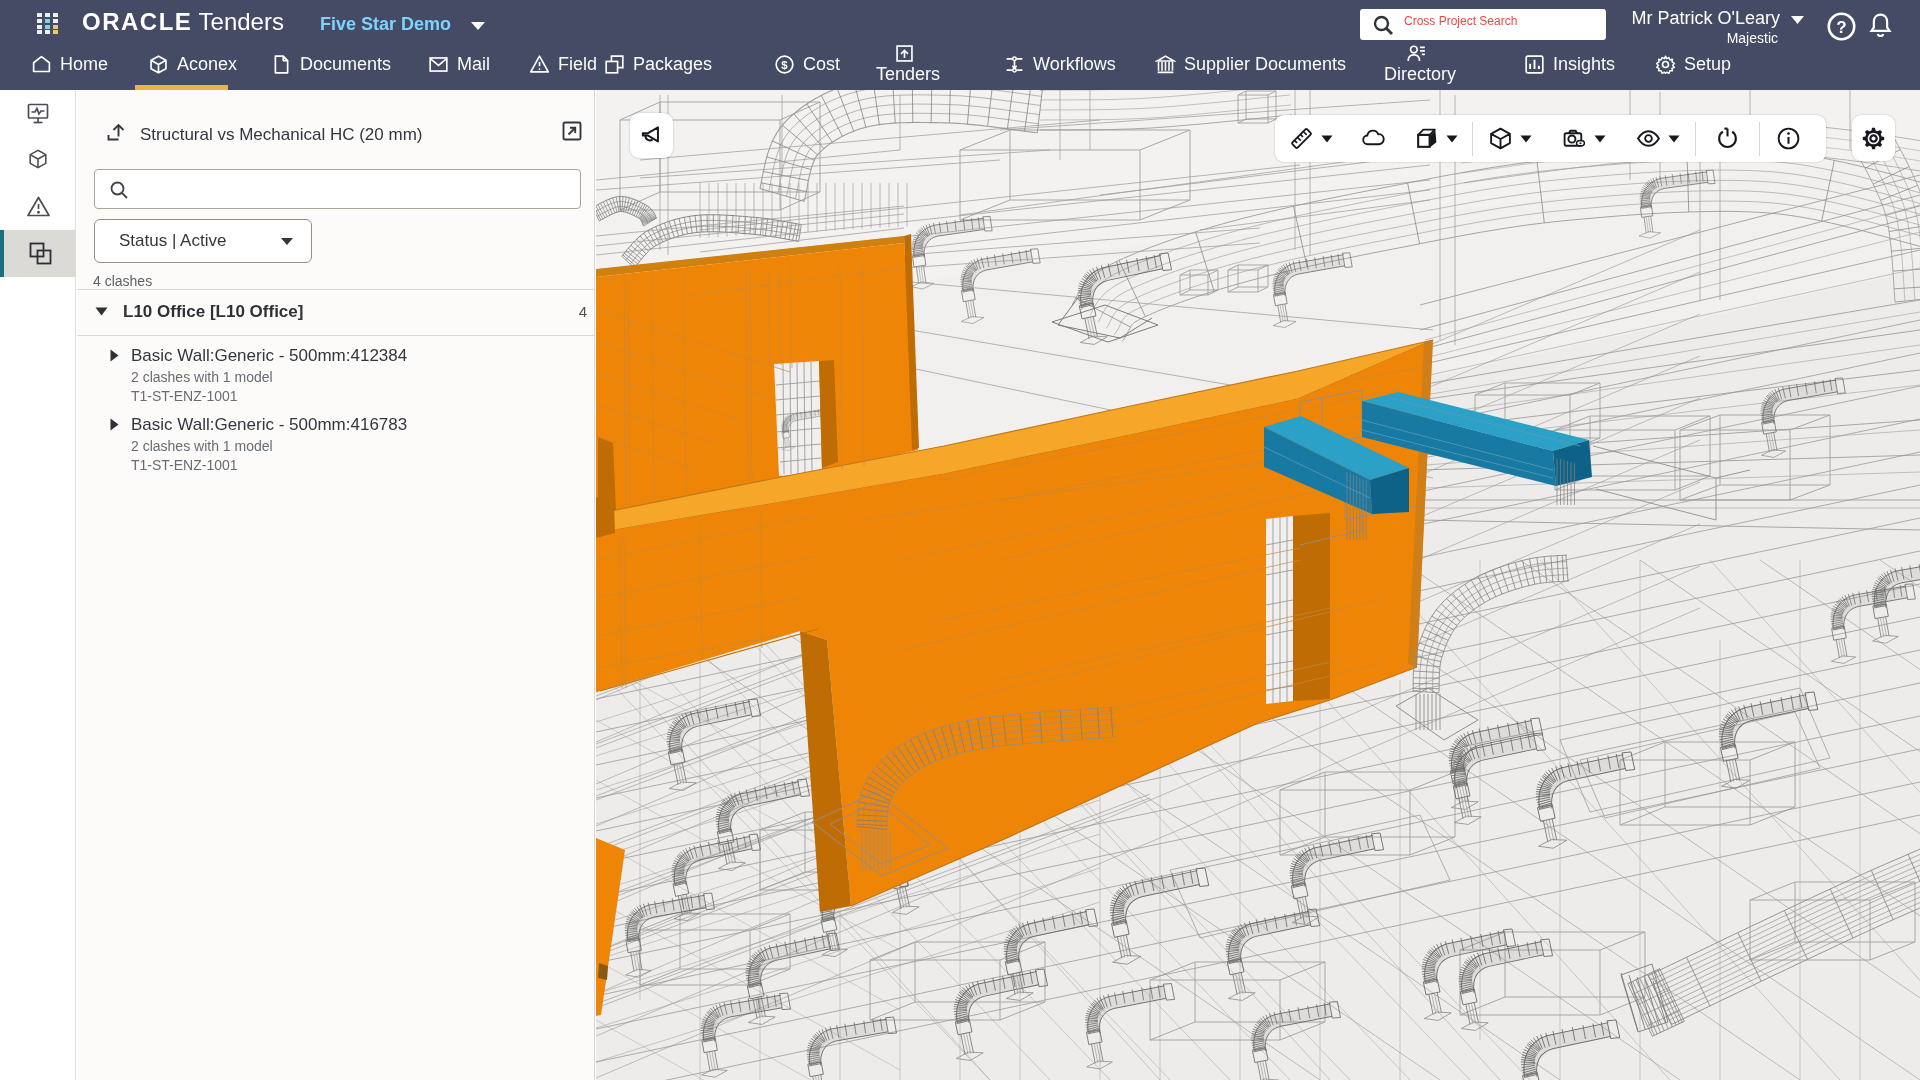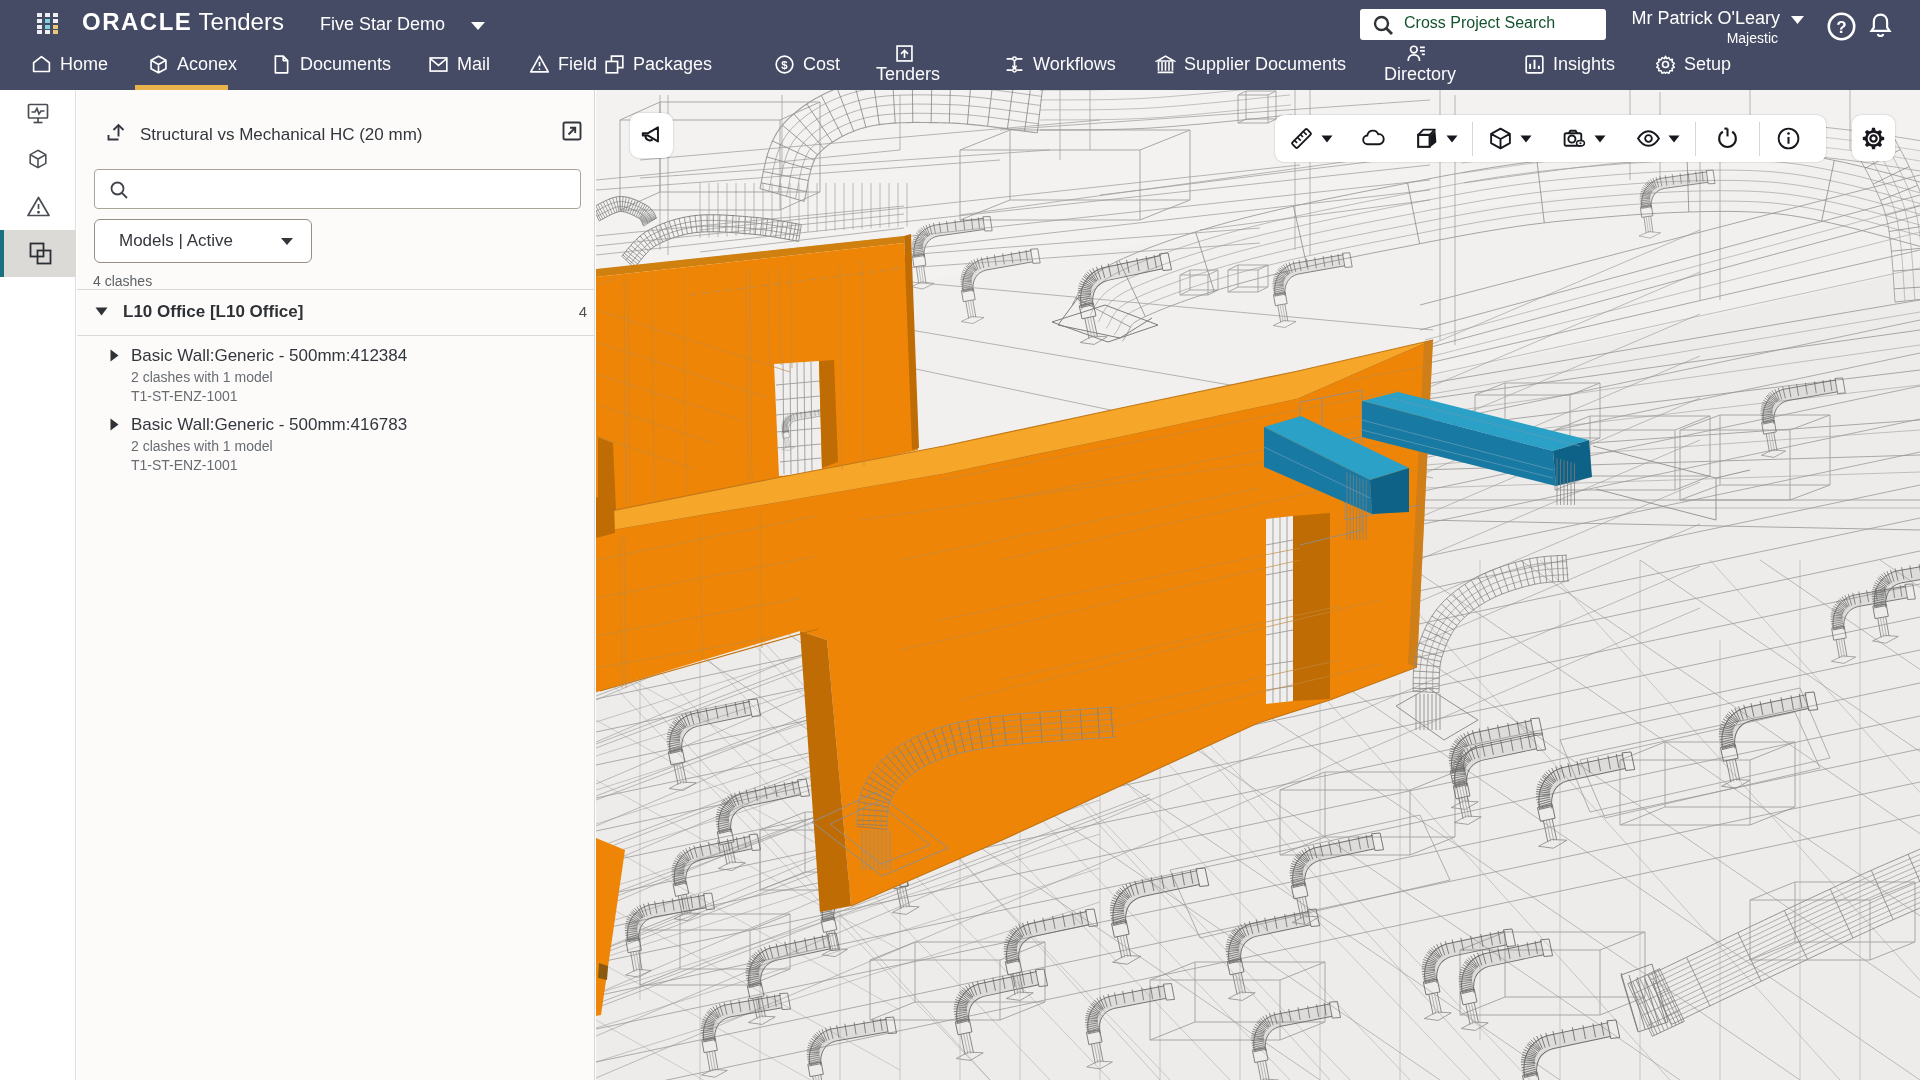--- a/index.html
+++ b/index.html
@@ -1,28 +1,28 @@
 <!DOCTYPE html>
 <html><head>
 <meta charset="utf-8">
 <style>
 * { margin:0; padding:0; box-sizing:border-box; }
 html,body { width:1920px; height:1080px; overflow:hidden; font-family:"Liberation Sans", sans-serif; }
 #topbar { position:absolute; left:0; top:0; width:1920px; height:90px; background:#454b64; }
 #waffle { position:absolute; left:37px; top:13px; }
 #brand { position:absolute; left:82px; top:8px; color:#fff; font-size:24px; }
 #brand b { font-weight:bold; letter-spacing:1.5px; }
-#projsel { position:absolute; left:320px; top:14px; color:#ffffff; font-size:18px; }
+#projsel { position:absolute; left:320px; top:14px; color:#7dd3fc; font-size:18px;font-weight:bold; }
 #projcaret { position:absolute; left:470px; top:21px; }
 #nav { position:absolute; left:0; top:43px; width:1920px; height:42px; }
 .navitem { position:absolute; top:0; height:42px; display:flex; align-items:center; color:#fbfbfc; font-size:18px; }
 .navitem svg { margin-right:8px; }
 #modelline { position:absolute; left:135px; top:85px; width:93px; height:5px; background:#e9b44d; }
 #searchbox { position:absolute; left:1360px; top:9px; width:246px; height:31px; background:#fff; border-radius:3px; }
-#searchbox .ph { position:absolute; left:44px; top:5px; color:#14532d; font-size:16px; }
+#searchbox .ph { position:absolute; left:44px; top:5px; color:#ef4444; font-size:12px; }
 #user { position:absolute; left:1620px; top:8px; width:160px; text-align:right; color:#fff; font-size:18px; }
 #majestic { position:absolute; left:1620px; top:30px; width:158px; text-align:right; color:#fff; font-size:14px; }
 #rail { position:absolute; left:0; top:90px; width:76px; height:990px; background:#fff; border-right:1px solid #e2dfda; }
 .railbtn { position:absolute; left:0; width:76px; height:46px; display:flex; align-items:center; justify-content:center; }
 .railsel { background:#dcdad7; border-left:4px solid #19717f; }
 #panel { position:absolute; left:77px; top:90px; width:518px; height:990px; background:#fcfbfa; border-right:1px solid #d9d6d1; }
 #ptitle { position:absolute; left:63px; top:35px; font-size:17px; color:#33363c; }
 #psearch { position:absolute; left:17px; top:79px; width:487px; height:40px; background:#fff; border:1px solid #aba49b; border-radius:4px; }
 #pstatus { position:absolute; left:17px; top:129px; width:218px; height:44px; background:#fff; border:1px solid #978f85; border-radius:6px; }
 #pstatus span { position:absolute; left:24px; top:11px; font-size:17px; color:#33363c; }
@@ -223,21 +223,21 @@
       <rect x="1.5" y="1.5" width="17" height="17" rx="1.5"></rect>
       <path d="M6.5 13.5 L13 7 M8 6.8 L13.2 6.8 L13.2 12"></path>
     </svg>
   <div id="psearch">
     <svg style="position:absolute;left:14px;top:10px" width="20" height="20" viewBox="0 0 20 20">
         <circle cx="8.5" cy="8.5" r="6" fill="none" stroke="#40444a" stroke-width="1.8"></circle>
         <line x1="13" y1="13" x2="18" y2="18" stroke="#40444a" stroke-width="1.8"></line>
       </svg>
   </div>
   <div id="pstatus">
-    <span>Models | Active</span>
+    <span>Status | Active</span>
     <svg style="position:absolute;left:185px;top:17px" width="14" height="9" viewBox="0 0 14 9">
         <path d="M1 1 L7 8 L13 1 Z" fill="#33363c"></path>
       </svg>
   </div>
   <div id="pclash">4 clashes</div>
   <div class="pdiv" style="top:199px"></div>
   <div id="grouprow">
     <svg style="position:absolute;left:18px;top:18px" width="13" height="9" viewBox="0 0 13 9">
         <path d="M0.5 0.5 L12.5 0.5 L6.5 8.5 Z" fill="#2e3135"></path>
       </svg>

